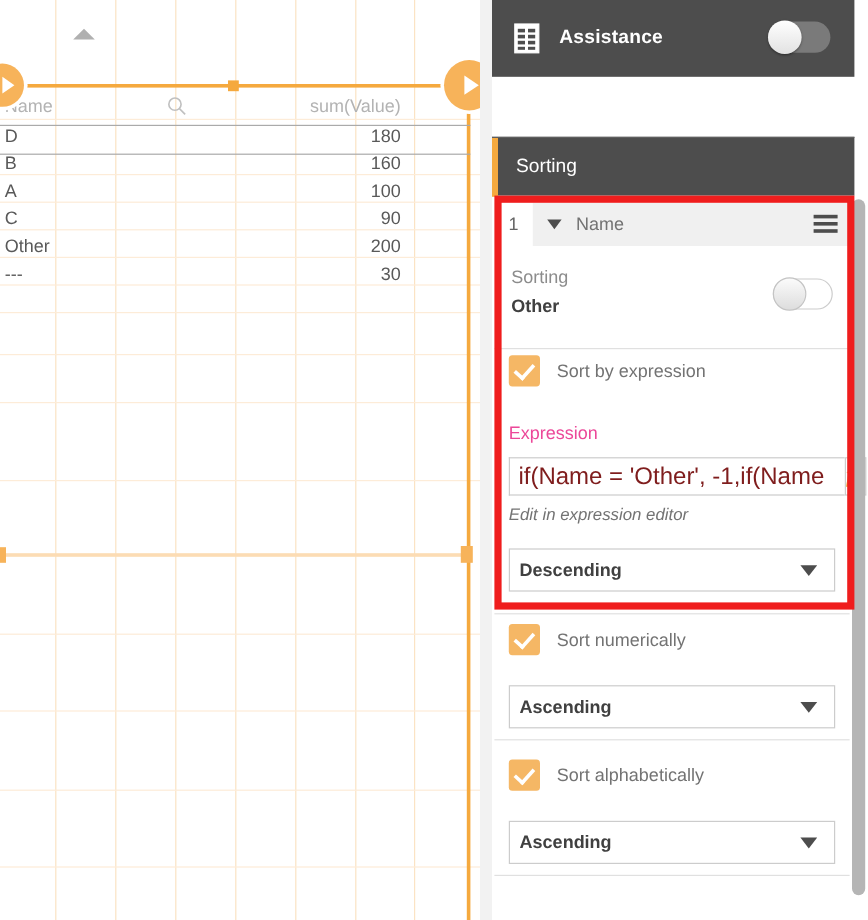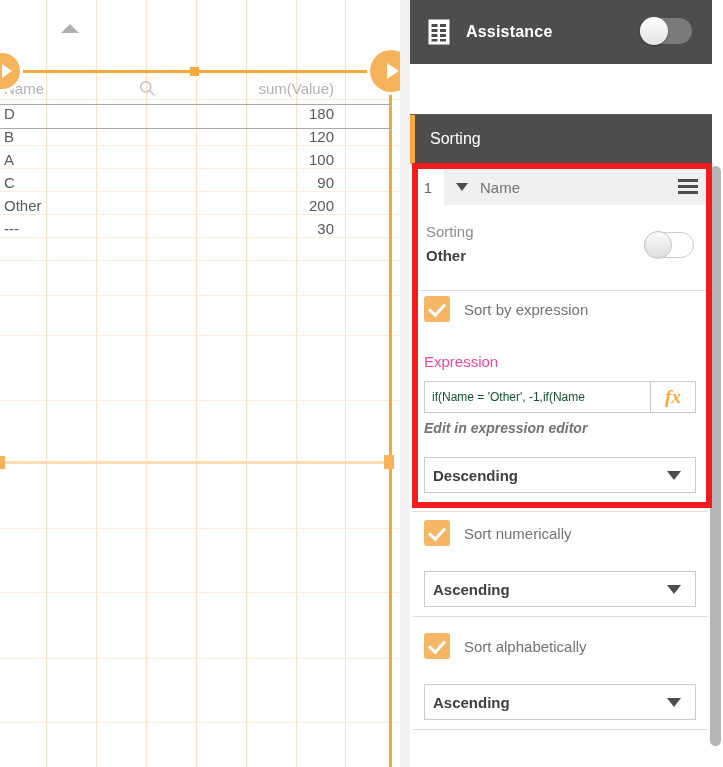--- a/index.html
+++ b/index.html
@@ -224,33 +224,33 @@
 
   .field-label {
     position: absolute; left: 14px; font-size: 15px; color: #ec4899;
   }
   .expr-input-wrap {
     position: absolute; left: 14px; width: 272px; height: 32px;
     display: flex;
   }
   .expr-input {
     flex: 1; border: 1px solid #cccccc; border-right: none;
-    font-size: 12px; color: #14532d; padding: 0 7px;
+    font-size: 20px; color: #7f1d1d; padding: 0 7px;
     font-family: "Liberation Sans", sans-serif;
     background: #ffffff; outline: none;
   }
   .expr-fx {
     width: 46px; border: 1px solid #cccccc; background: #ffffff;
     display: flex; align-items: center; justify-content: center;
     color: #f5a93e; font-size: 19px; font-style: italic; font-weight: bold;
     font-family: "Liberation Serif", serif;
   }
   .expr-hint {
     position: absolute; left: 14px; font-size: 14px;
-    color: #737373; font-style: italic; font-weight: bold;
+    color: #737373; font-style: italic;
   }
   .select-box {
     position: absolute; left: 14px; width: 272px; height: 36px;
     border: 1px solid #cccccc; background: #ffffff;
     display: flex; align-items: center;
   }
   .select-box .sel-text {
     margin-left: 8px; font-size: 15px; font-weight: bold; color: #404040;
   }
   .select-box .sel-caret {
@@ -316,21 +316,21 @@
           <line x1="12.4" y1="12.4" x2="18" y2="18" stroke="#c0c0c0" stroke-width="1.6"></line>
         </svg>
         <div id="hdr-measure">sum(Value)</div>
       </div>
       <div class="trow">
         <div class="tcell-name">D</div>
         <div class="tcell-val">180</div>
       </div>
       <div class="trow">
         <div class="tcell-name">B</div>
-        <div class="tcell-val">120</div>
+        <div class="tcell-val">160</div>
       </div>
       <div class="trow">
         <div class="tcell-name">A</div>
         <div class="tcell-val">100</div>
       </div>
       <div class="trow">
         <div class="tcell-name">C</div>
         <div class="tcell-val">90</div>
       </div>
       <div class="trow">

